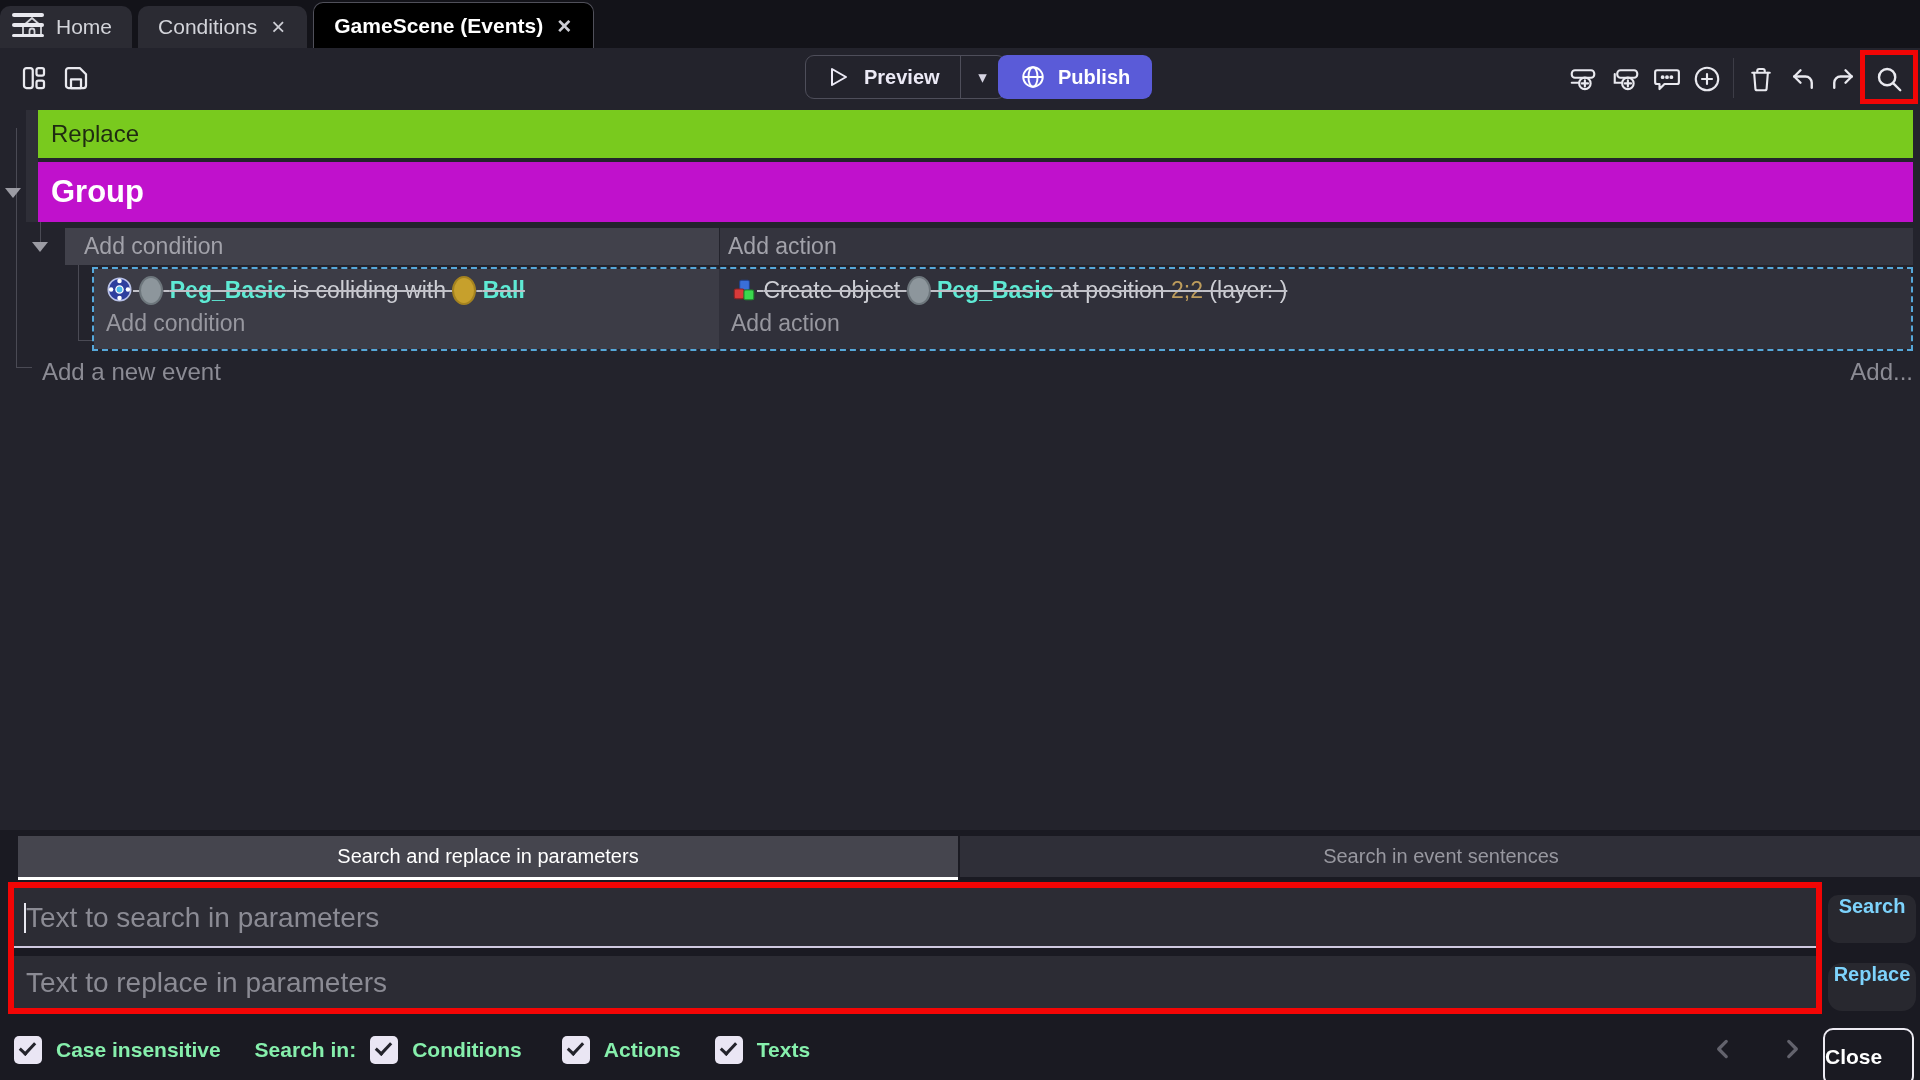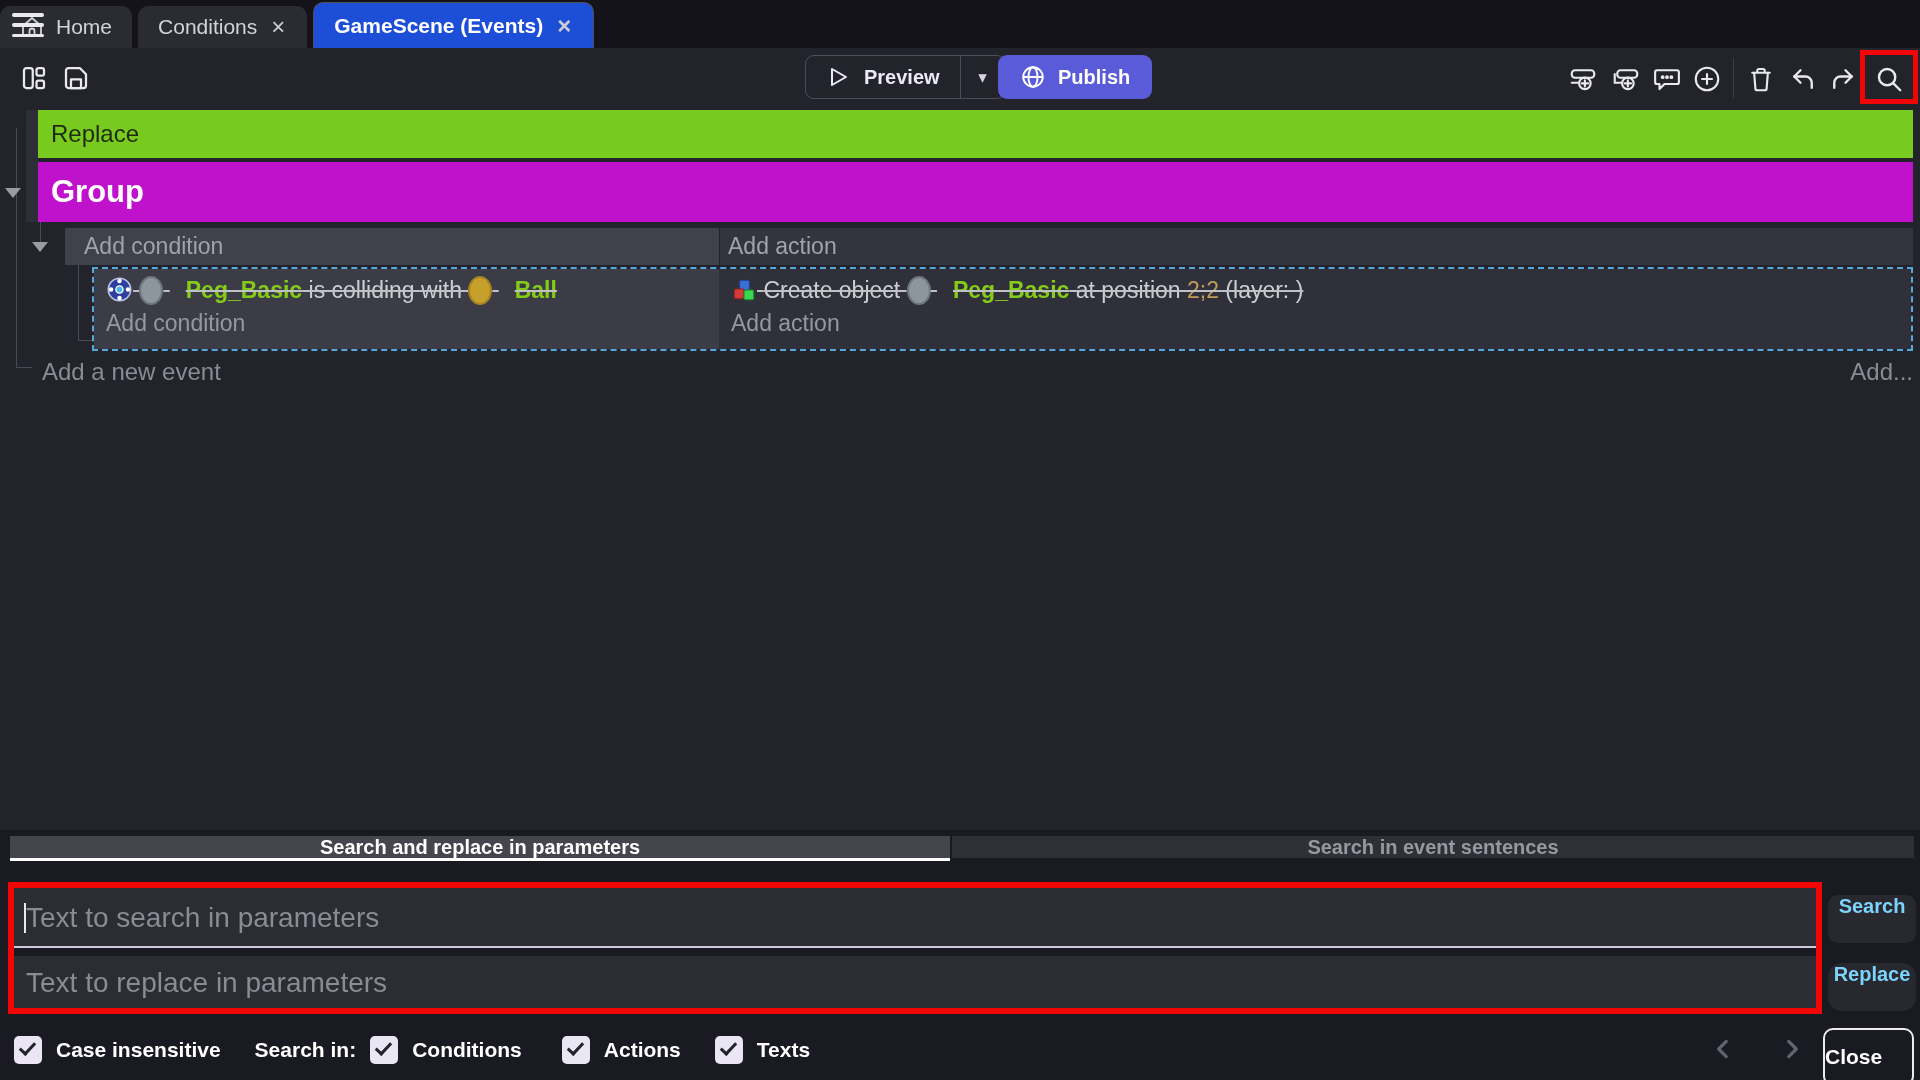--- a/index.html
+++ b/index.html
@@ -6,21 +6,21 @@
   html,body { width:1920px; height:1080px; background:#17171e; overflow:hidden;
               font-family:"Liberation Sans", sans-serif; }
   .screen { position:relative; width:1920px; height:1080px; background:#23232c; }
 
   
   .tabbar { position:absolute; top:0; left:0; right:0; height:48px; background:#131319; display:flex; align-items:flex-end; }
   .hamburger { position:absolute; left:12px; top:13px; width:32px; height:24px; display:flex; flex-direction:column; justify-content:space-between; cursor:pointer; }
   .hamburger span { display:block; height:3.5px; border-radius:2px; background:#e9e9ef; }
   .tab { height:42px; display:flex; align-items:center; gap:12px; padding:0 20px; border-radius:10px 10px 0 0; background:#2b2b33; color:#d3d4da; font-size:21px; margin-right:6px; }
   .tab:first-of-type { margin-left:62px; }
-  .tab.active { background:#1d4ed8; border:1px solid #50505a; border-bottom:none; color:#ffffff; font-weight:bold; height:46px; }
+  .tab.active { background:#000000; border:1px solid #50505a; border-bottom:none; color:#ffffff; font-weight:bold; height:46px; }
   .tab .tab-x { font-size:24px; color:#cccdd4; padding:0 2px; line-height:1; }
   .home-ico { width:24px; height:24px; }
 
   
   .toolbar { position:absolute; top:48px; left:0; right:0; height:60px; background:#23232c; }
   .tb-icon { position:absolute; top:14px; width:32px; height:32px; display:flex; align-items:center; justify-content:center; }
   .tb-icon svg { width:30px; height:30px; }
   .preview-btn { position:absolute; left:805px; top:7px; height:44px; display:flex; align-items:center; border:1px solid #4e4e5a; border-radius:9px; color:#eceaf6; }
   .preview-main { display:flex; align-items:center; gap:14px; padding:0 20px; height:100%; }
   .preview-label { font-size:20px; font-weight:bold; }
@@ -45,54 +45,54 @@
 
   .event1 { position:absolute; left:65px; right:7px; top:120px; height:37px; }
   .event1 .cond { position:absolute; left:0; width:654px; top:0; bottom:0; background:#41414b; color:#a2a2aa; font-size:23px; display:flex; align-items:center; padding-left:19px; }
   .event1 .act { position:absolute; left:655px; right:0; top:0; bottom:0; background:#34343e; color:#a2a2aa; font-size:23px; display:flex; align-items:center; padding-left:8px; }
 
   .event2 { position:absolute; left:92px; right:7px; top:159px; height:84px; border:2px dashed #56a8da; }
   .event2 .cond { position:absolute; left:0; width:625px; top:0; bottom:0; background:#3c3c46; }
   .event2 .act { position:absolute; left:625px; right:0; top:0; bottom:0; background:#30303a; }
   .sentence { display:block; padding:7px 0 0 12px; font-size:23px; color:#cdced4; white-space:nowrap;
               text-decoration:line-through; text-decoration-color:#c0c0c7; text-decoration-thickness:2px; }
-  .sentence .obj-name { color:#84cc16; font-weight:bold;margin-left:16px; }
+  .sentence .obj-name { color:#5eead4; font-weight:bold; }
   .sentence .num { color:#bd9c5c; }
   .add-row { padding:5px 0 0 12px; font-size:23px; color:#97979f; }
   .icon-inline { display:inline-block; vertical-align:-5px; }
   .ellipse { display:inline-block; width:24px; height:29px; border-radius:50%; vertical-align:-7px; }
   .ellipse.gray { background:#8d969c; border:2px solid #6d767c; }
   .ellipse.yellow { background:#c7a02c; border:2px solid #a5831f; }
 
   .add-new-event { position:absolute; left:42px; top:250px; font-size:24px; color:#8b8b94; }
   .add-btn { position:absolute; right:7px; top:250px; font-size:24px; color:#8b8b94; }
 
   
   .bottom { position:absolute; top:830px; left:0; right:0; height:250px; background:#1a1a22; }
-  .sp-tab { position:absolute; top:6px; height:22px; display:flex; align-items:center; justify-content:center; font-size:20px; font-weight:bold; }
+  .sp-tab { position:absolute; top:6px; height:41px; display:flex; align-items:center; justify-content:center; font-size:20px; font-weight:normal;margin-left:8px; }
   .sp-tab1 { left:10px; width:940px; background:#45454e; color:#ffffff; }
   .sp-tab1::after { content:""; position:absolute; left:0; right:0; bottom:-3px; height:3px; background:#ffffff; }
   .sp-tab2 { left:952px; width:962px; background:#2f2f38; color:#9898a0; }
   .sp-input { position:absolute; left:14px; width:1804px; background:#2c2c34; }
   .sp-input .ph { position:absolute; left:12px; top:50%; transform:translateY(-50%); font-size:28px; color:#8b8b94; }
   .sp-input .underline { position:absolute; left:0; right:0; bottom:0; height:2px; }
   .sp-input1 { top:58px; height:60px; }
   .sp-input1 .underline { background:#cfc9df; }
   .sp-input2 { top:126px; height:54px;padding-left:12px; }
   .sp-input2 .underline { background:#8d8d92; }
   .caret-bar { position:absolute; left:10px; top:15px; width:2px; height:30px; background:#e8e8f0; }
   .sp-btn { position:absolute; left:1828px; width:88px; height:48px; background:#28282f; border-radius:10px; color:#7dd3fc; font-size:20px; font-weight:bold; display:flex; align-items:flex-start; justify-content:center; }
   .sp-btn.search { top:65px; }
   .sp-btn.replace { top:133px;border-radius:14px; }
   .annot.inputs-box { left:8px; top:52px; width:1814px; height:132px; }
 
   .opts { position:absolute; left:0; right:0; top:190px; height:60px; display:flex; align-items:center; padding-left:14px; }
   .cbx { width:28px; height:28px; border-radius:5px; background:#eae6f4; position:relative; flex:0 0 auto; }
   .cbx .mark { position:absolute; left:9px; top:3px; width:9px; height:16px; border-right:3.5px solid #23232b; border-bottom:3.5px solid #23232b; transform:rotate(43deg); }
-  .opt-label { color:#ffffff; font-size:21px; font-weight:600; margin-left:14px; }
+  .opt-label { color:#86efac; font-size:21px; font-weight:600; margin-left:14px; }
   .gap34 { width:34px; flex:0 0 auto; }
   .gap40 { width:40px; flex:0 0 auto; }
   .chev { position:absolute; top:206px; width:26px; height:26px; color:#63636d; }
   .chev svg { width:26px; height:26px; }
   .chev-left { left:1710px; }
   .chev-right { left:1779px; }
   .close-btn { position:absolute; left:1823px; top:198px; width:91px; height:58px; border:2px solid #eceaf2; border-radius:10px; color:#ffffff; font-size:21px; font-weight:bold; display:flex; align-items:center; justify-content:flex-start; }
 
   svg { display:block; }
 </style>

